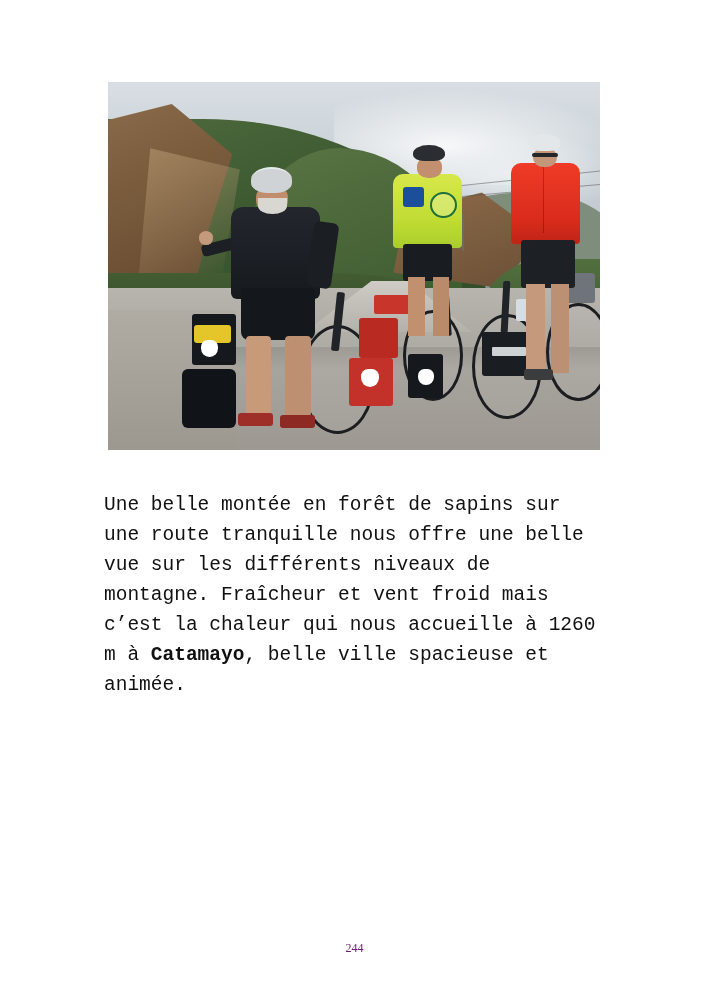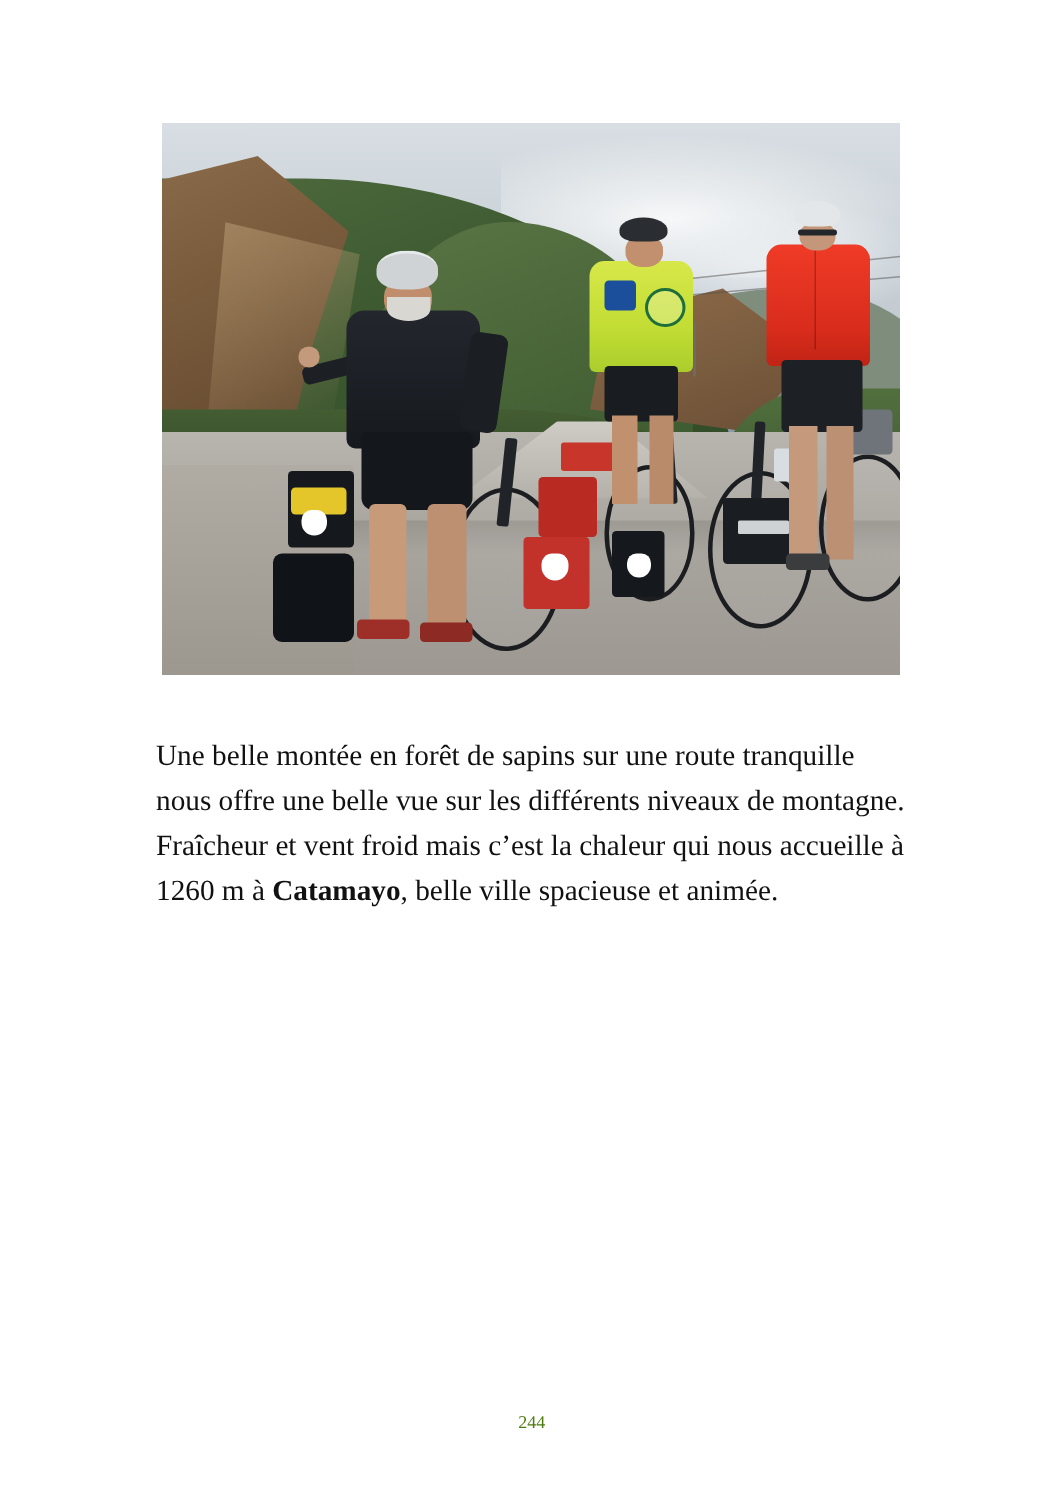--- a/index.html
+++ b/index.html
@@ -418,21 +418,21 @@
   .bar-1 { left: 46%; top: 57%; width: 1.6%; height: 16%; transform: rotate(6deg); }
   .bar-2 { left: 68%; top: 55%; width: 1.4%; height: 14%; transform: rotate(-4deg); }
   .bar-3 { left: 80%; top: 54%; width: 1.4%; height: 14%; transform: rotate(3deg); }
 
   
   .body-text {
     position: absolute;
     left: 104px;
     top: 490px;
     width: 502px;
-    font-family: Liberation Serif, serif;
+    font-family: Liberation Mono, monospace;
     font-size: 19.5px;
     line-height: 30px;
     text-align: justify;
     color: #111111;
     hyphens: none;
   }
   .body-text .bold {
     font-weight: bold;
   }
   .body-text p {
@@ -444,21 +444,21 @@
   }
 
   .page-number {
     position: absolute;
     left: 0;
     top: 941px;
     width: 709px;
     text-align: center;
     font-family: "Liberation Serif", serif;
     font-size: 12px;
-    color: #4d7c0f;
+    color: #701a75;
   }
 </style>
 </head>
 <body>
 
 <div class="page">
 
   <div class="photo-frame">
     <div class="photo-canvas">
       <div class="sky"></div>

